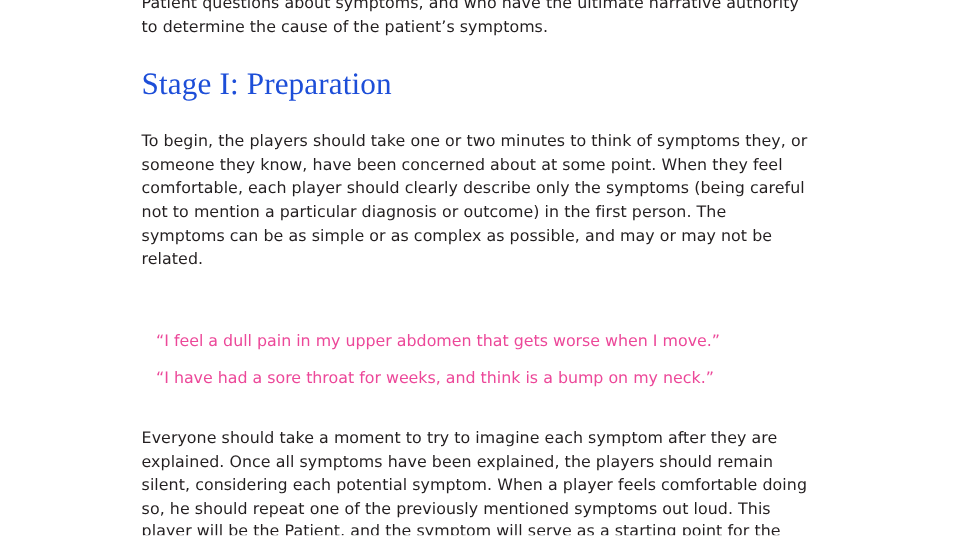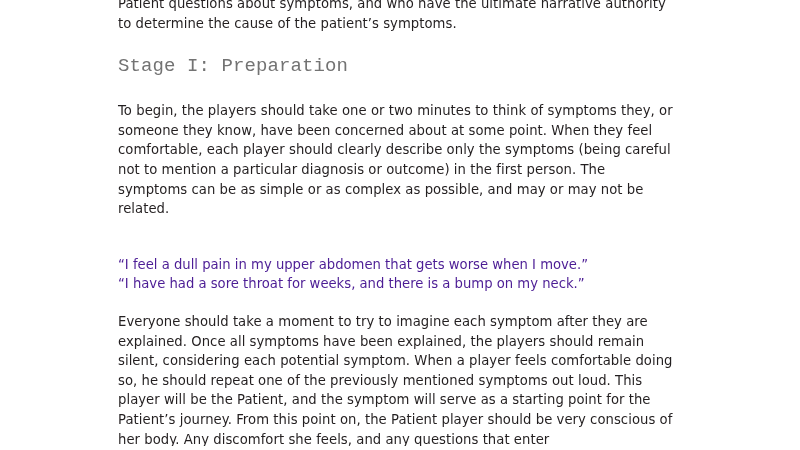--- a/index.html
+++ b/index.html
@@ -26,37 +26,37 @@
   p.body-text {
     font-family: "DejaVu Sans", sans-serif;
     font-size: 13.2px;
     line-height: 19.6px;
     color: #231f20;
     margin: 0;
     letter-spacing: 0.05px;
   }
   .gap-md { height: 18px; }
   h2.heading {
-    font-family: Liberation Mono, monospace;
-    font-size: 19px;
+    font-family: Liberation Serif, serif;
+    font-size: 26px;
     font-weight: normal;
-    color: #737373;
+    color: #1d4ed8;
     margin: 0;
     letter-spacing: 0.1px;
   }
   .heading-block {
     margin-top: 22px;
     margin-bottom: 24px;
   }
   .quote-line {
     font-family: "DejaVu Sans", sans-serif;
     font-size: 13.2px;
     line-height: 19.6px;
-    color: #4c1d95;
-    margin: 0;
+    color: #ec4899;
+    margin: 12px;
   }
   .clip-bottom {
     position: absolute;
     left: 0;
     top: 446px;
     width: 800px;
     height: 4px;
     background: #ffffff;
   }
 </style>
@@ -73,21 +73,21 @@
     </div>
 
     <p class="body-text">To begin, the players should take one or two minutes to think of symptoms they, or someone they know, have been concerned about at some point. When they feel comfortable, each player should clearly describe only the symptoms (being careful not to mention a particular diagnosis or outcome) in the first person. The symptoms can be as simple or as complex as possible, and may or may not be related.</p>
 
     <div class="gap-md"></div>
 
 
     <div class="gap-md"></div>
 
     <p class="quote-line">“I feel a dull pain in my upper abdomen that gets worse when I move.”</p>
-    <p class="quote-line">“I have had a sore throat for weeks, and there is a bump on my neck.”</p>
+    <p class="quote-line">“I have had a sore throat for weeks, and think is a bump on my neck.”</p>
 
     <div class="gap-md"></div>
 
     <p class="body-text">Everyone should take a moment to try to imagine each symptom after they are explained. Once all symptoms have been explained, the players should remain silent, considering each potential symptom. When a player feels comfortable doing so, he should repeat one of the previously mentioned symptoms out loud. This player will be the Patient, and the symptom will serve as a starting point for the Patient’s journey. From this point on, the Patient player should be very conscious of her body. Any discomfort she feels, and any questions that enter</p>
 
   </div>
   <div class="clip-bottom"></div>
 </div>
 
 </body></html>

